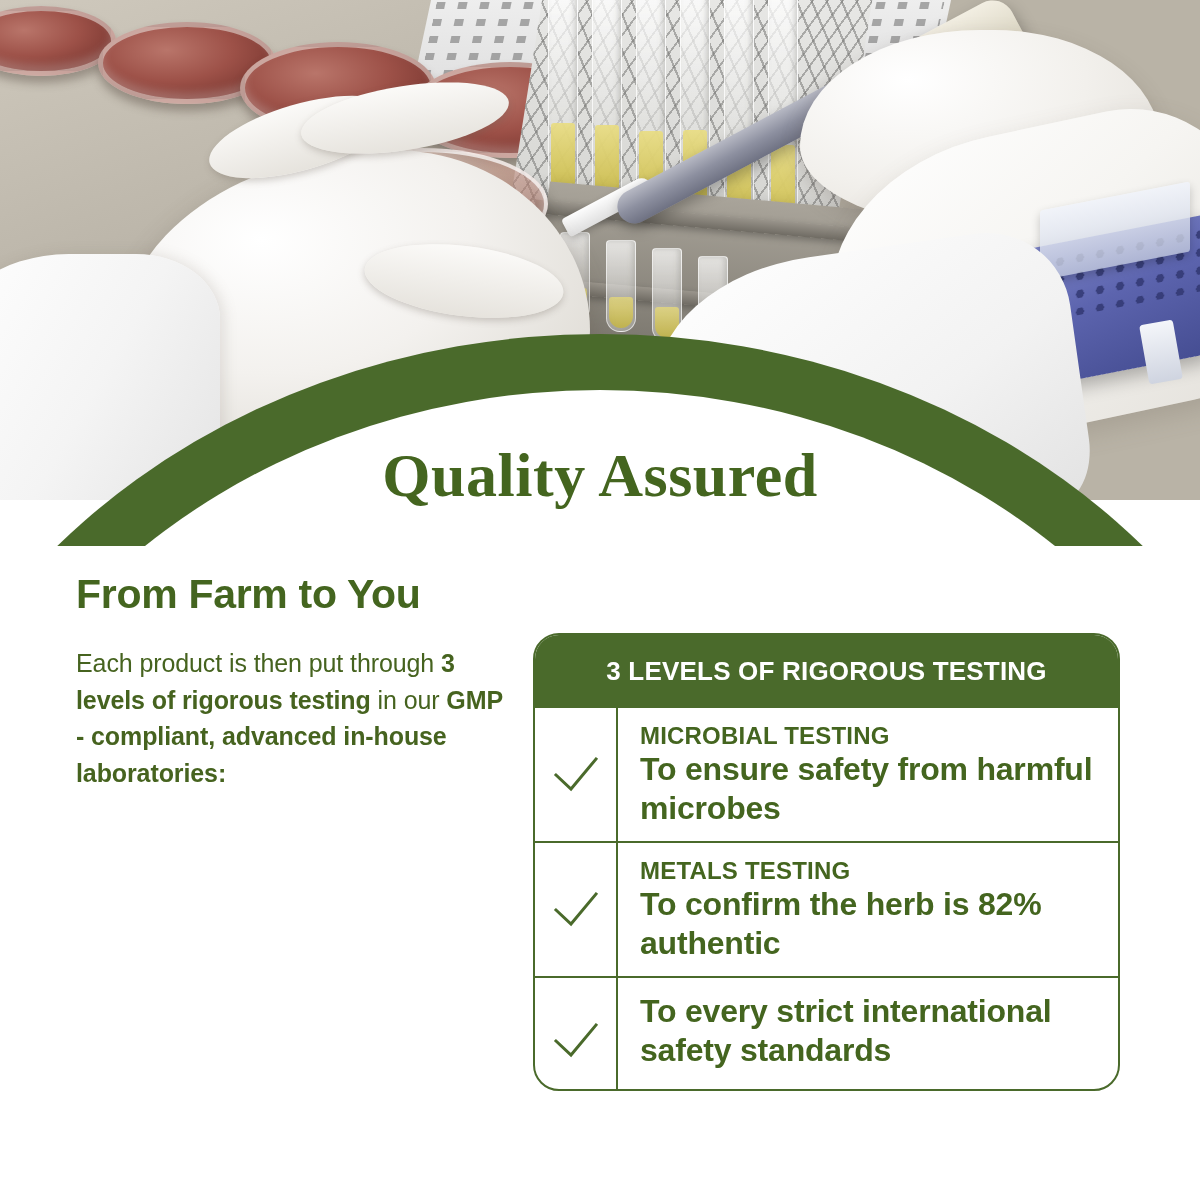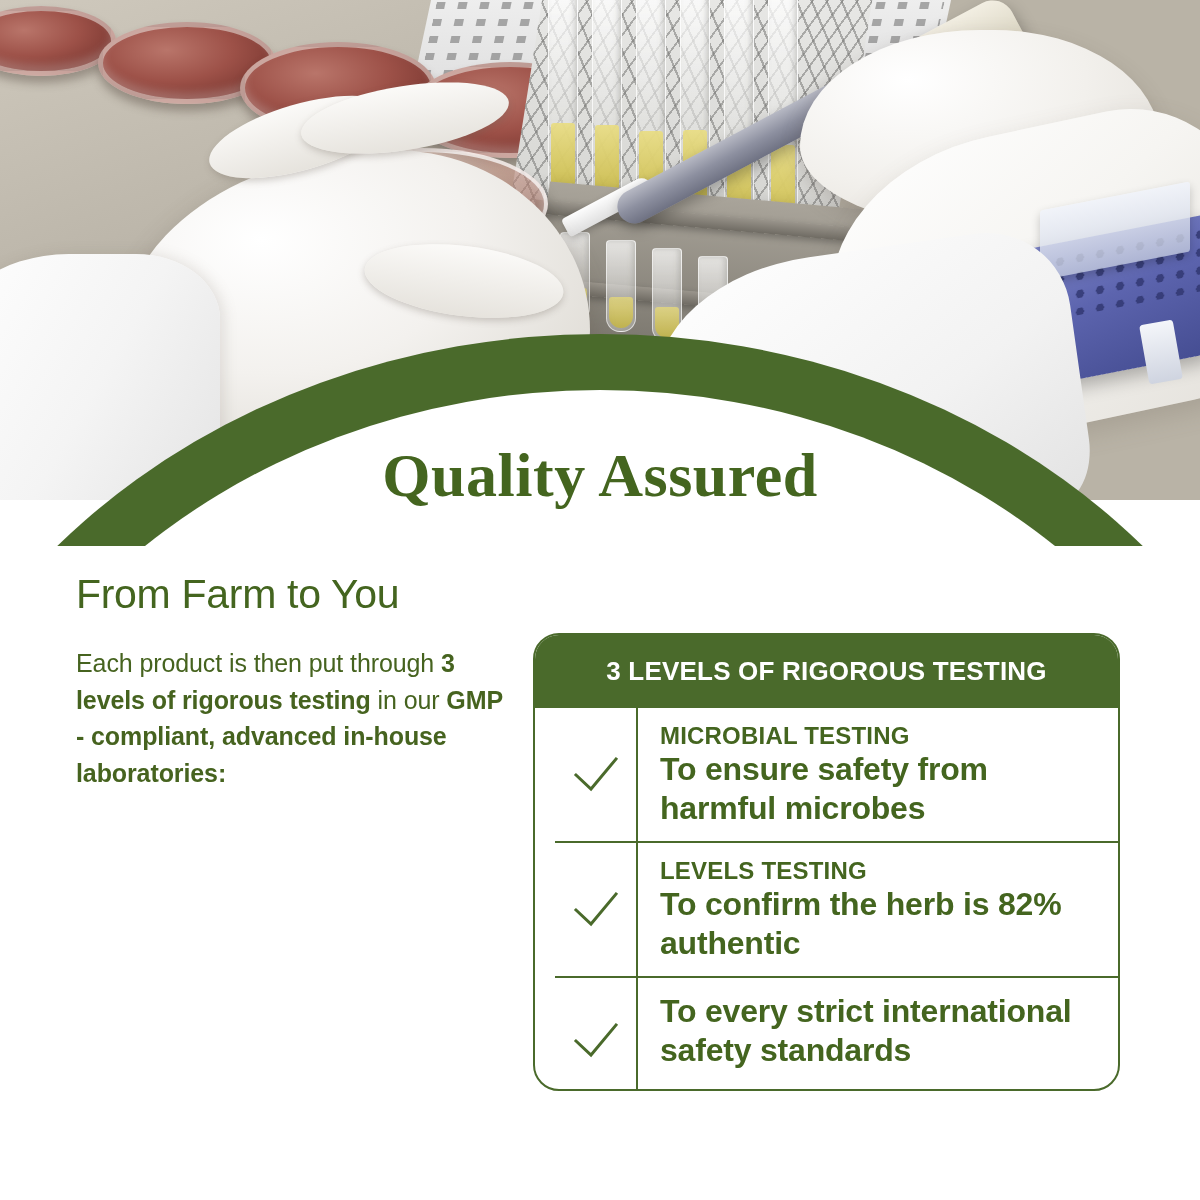--- a/index.html
+++ b/index.html
@@ -229,21 +229,21 @@
     font-family:"Liberation Serif", serif;
     font-weight:bold;
     font-size:62px;
     letter-spacing:.5px;
     color:#44651f;
   }
 
   
   .left-col { position:absolute; left:76px; top:572px; width:430px; }
   .section-heading {
-    font-size:41px; font-weight:normal; color:#44651f;
+    font-size:41px; font-weight:bold; color:#44651f;
     letter-spacing:-.3px; line-height:1.1;
     margin-bottom:28px;
   }
   .body-para {
     font-size:25px; line-height:1.46; color:#46631f;
     margin-bottom:26px; letter-spacing:-.1px;
   }
   .body-para b { font-weight:bold; }
 
   
@@ -257,21 +257,20 @@
   .card-header {
     height:73px; background:#4a6a2b;
     display:flex; align-items:center; justify-content:center;
     color:#ffffff; font-size:26px; font-weight:bold; letter-spacing:.2px;
   }
   .card-rows { }
   .card-row {
     display:flex; align-items:stretch;
     border-top:2px solid #4a6a2b;
     min-height:127px;
-    margin-left:20px;
   }
   .card-row:first-child { border-top:none; }
   .check-cell {
     width:83px; flex:0 0 83px;
     border-right:2px solid #4a6a2b;
     display:flex; align-items:center; justify-content:center;
   }
   .check-icon { width:48px; height:42px; display:block; }
   .row-text { padding:14px 18px 14px 22px; }
   .row-title {
@@ -387,21 +386,21 @@
       </div>
     </div>
 
     <div class="card-row">
       <div class="check-cell">
         <svg class="check-icon" viewBox="0 0 48 42">
           <path d="M4 21 L19 35 L44 5" fill="none" stroke="#4a6a2b" stroke-width="3" stroke-linecap="square"></path>
         </svg>
       </div>
       <div class="row-text">
-        <div class="row-title">LEVELS TESTING</div>
+        <div class="row-title">METALS TESTING</div>
         <div class="row-desc">To confirm the herb is 82% authentic</div>
       </div>
     </div>
 
     <div class="card-row">
       <div class="check-cell">
         <svg class="check-icon" viewBox="0 0 48 42">
           <path d="M4 21 L19 35 L44 5" fill="none" stroke="#4a6a2b" stroke-width="3" stroke-linecap="square"></path>
         </svg>
       </div>

